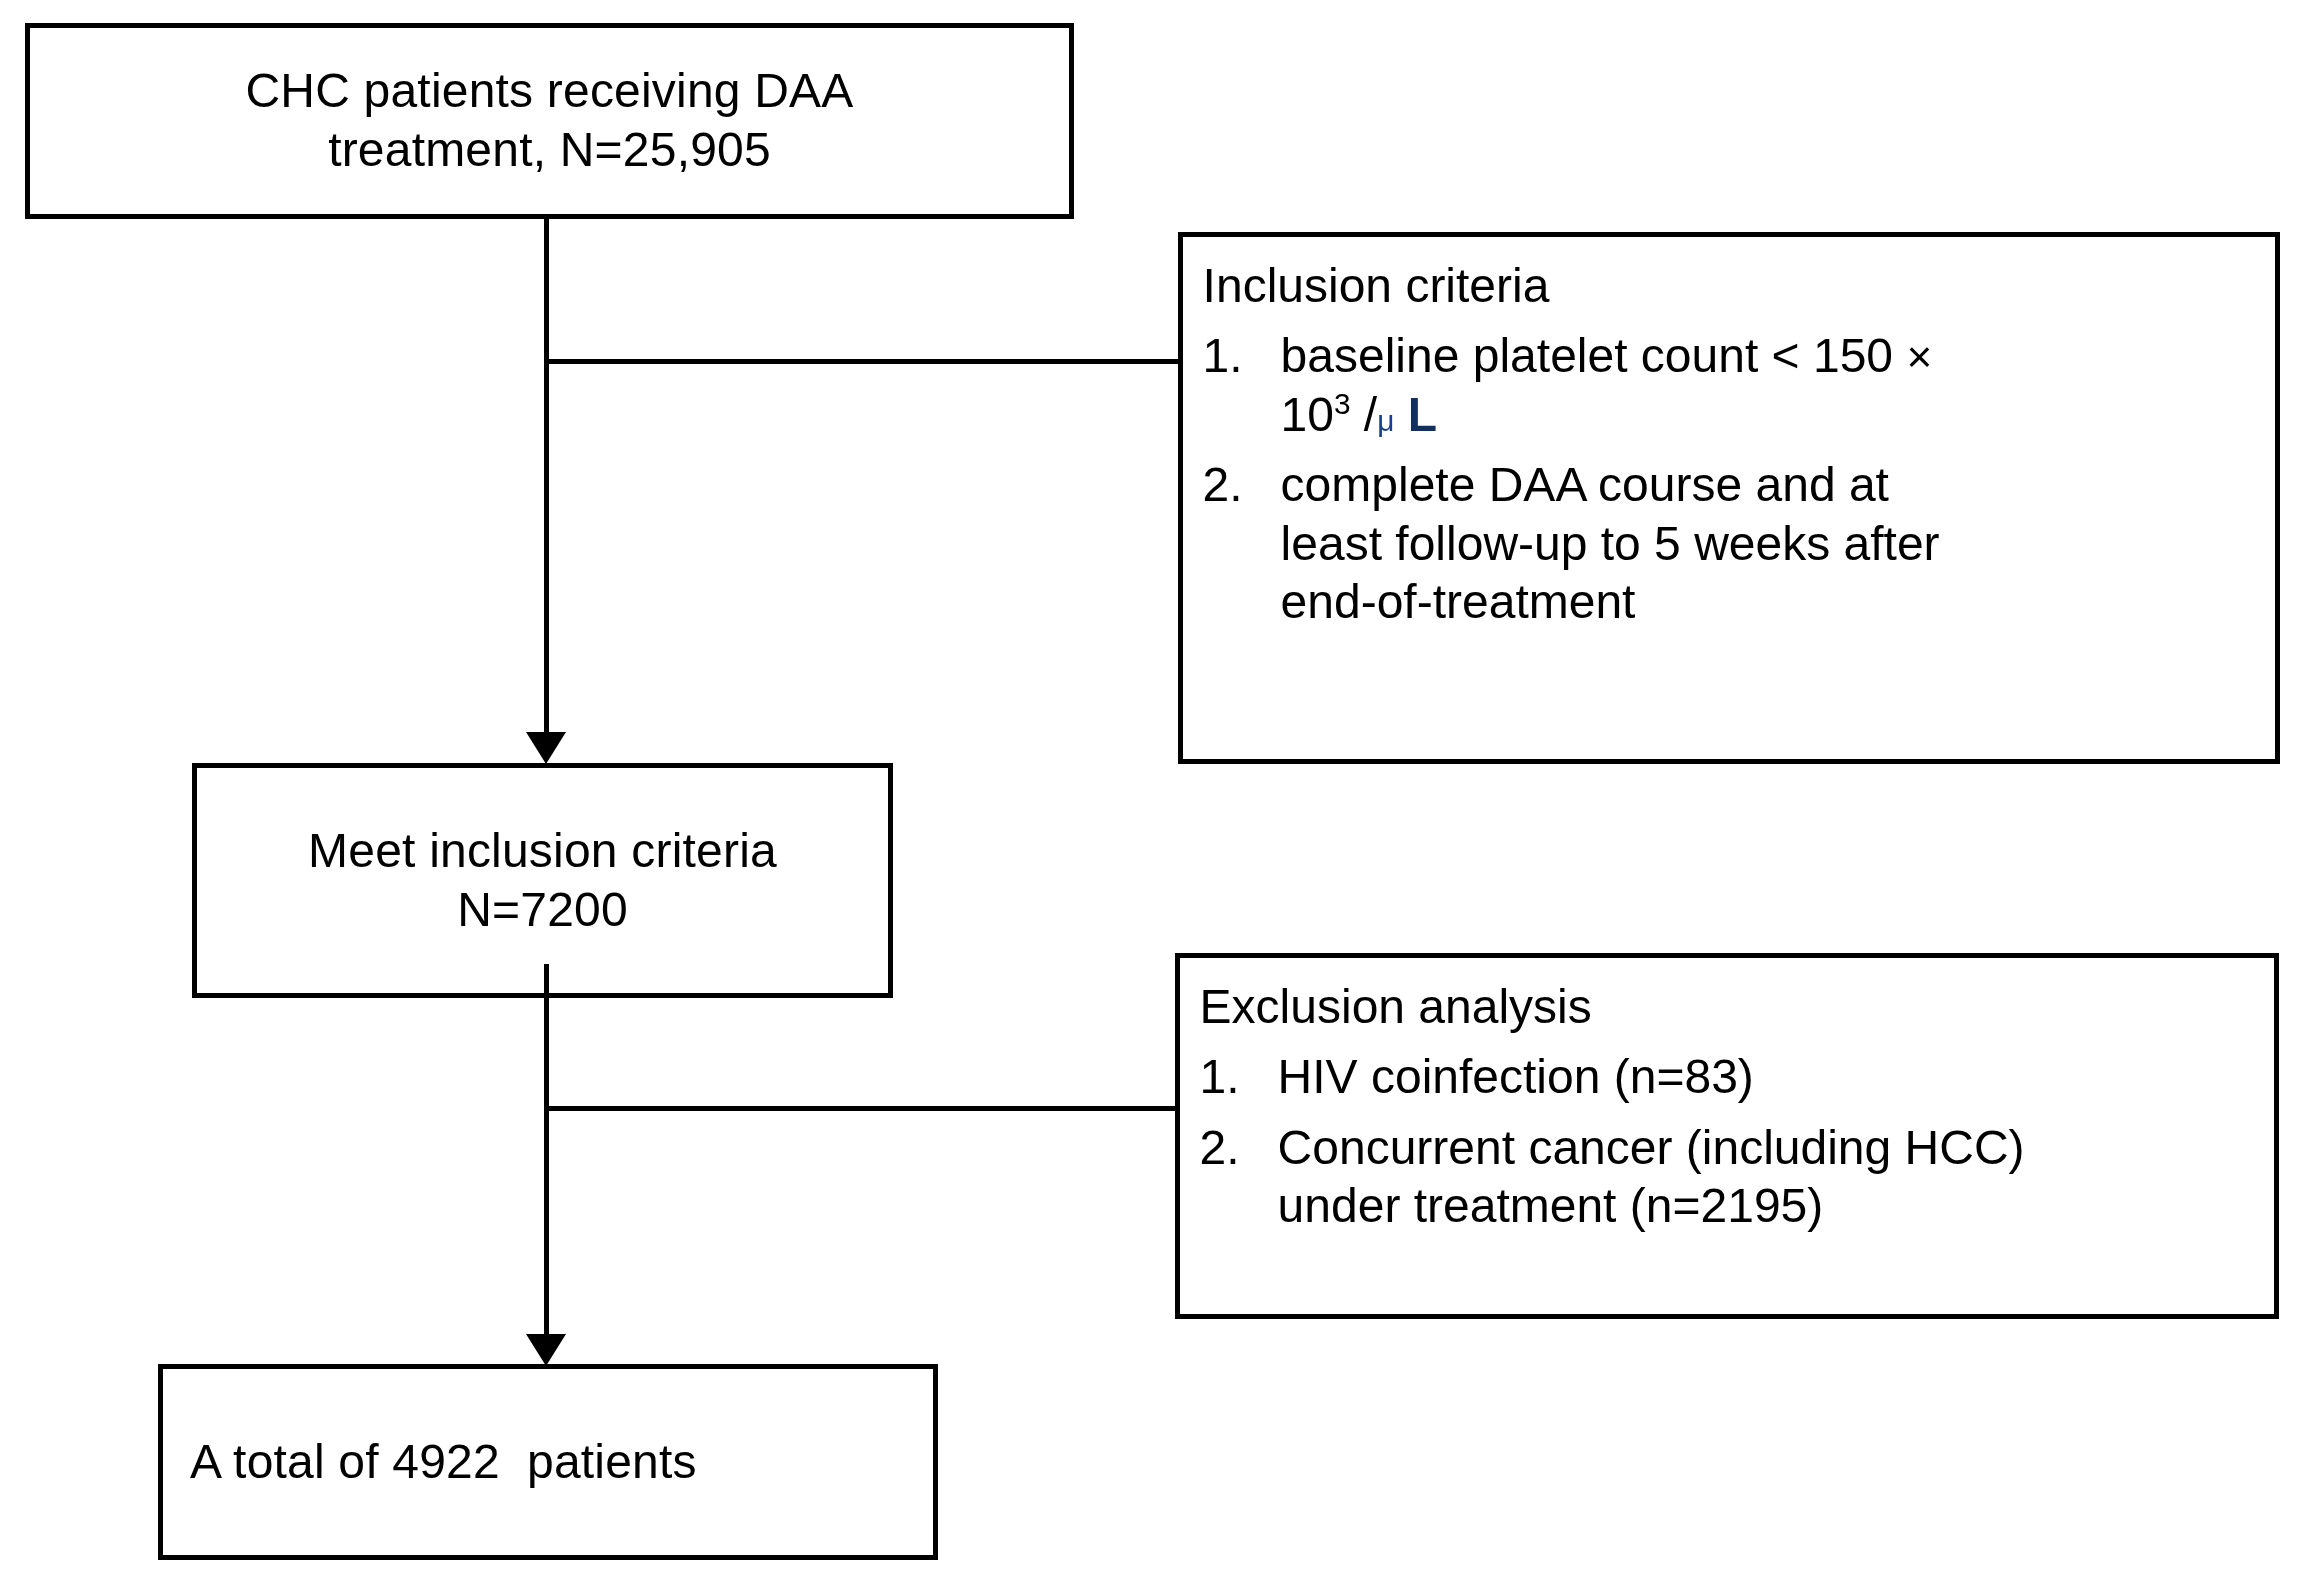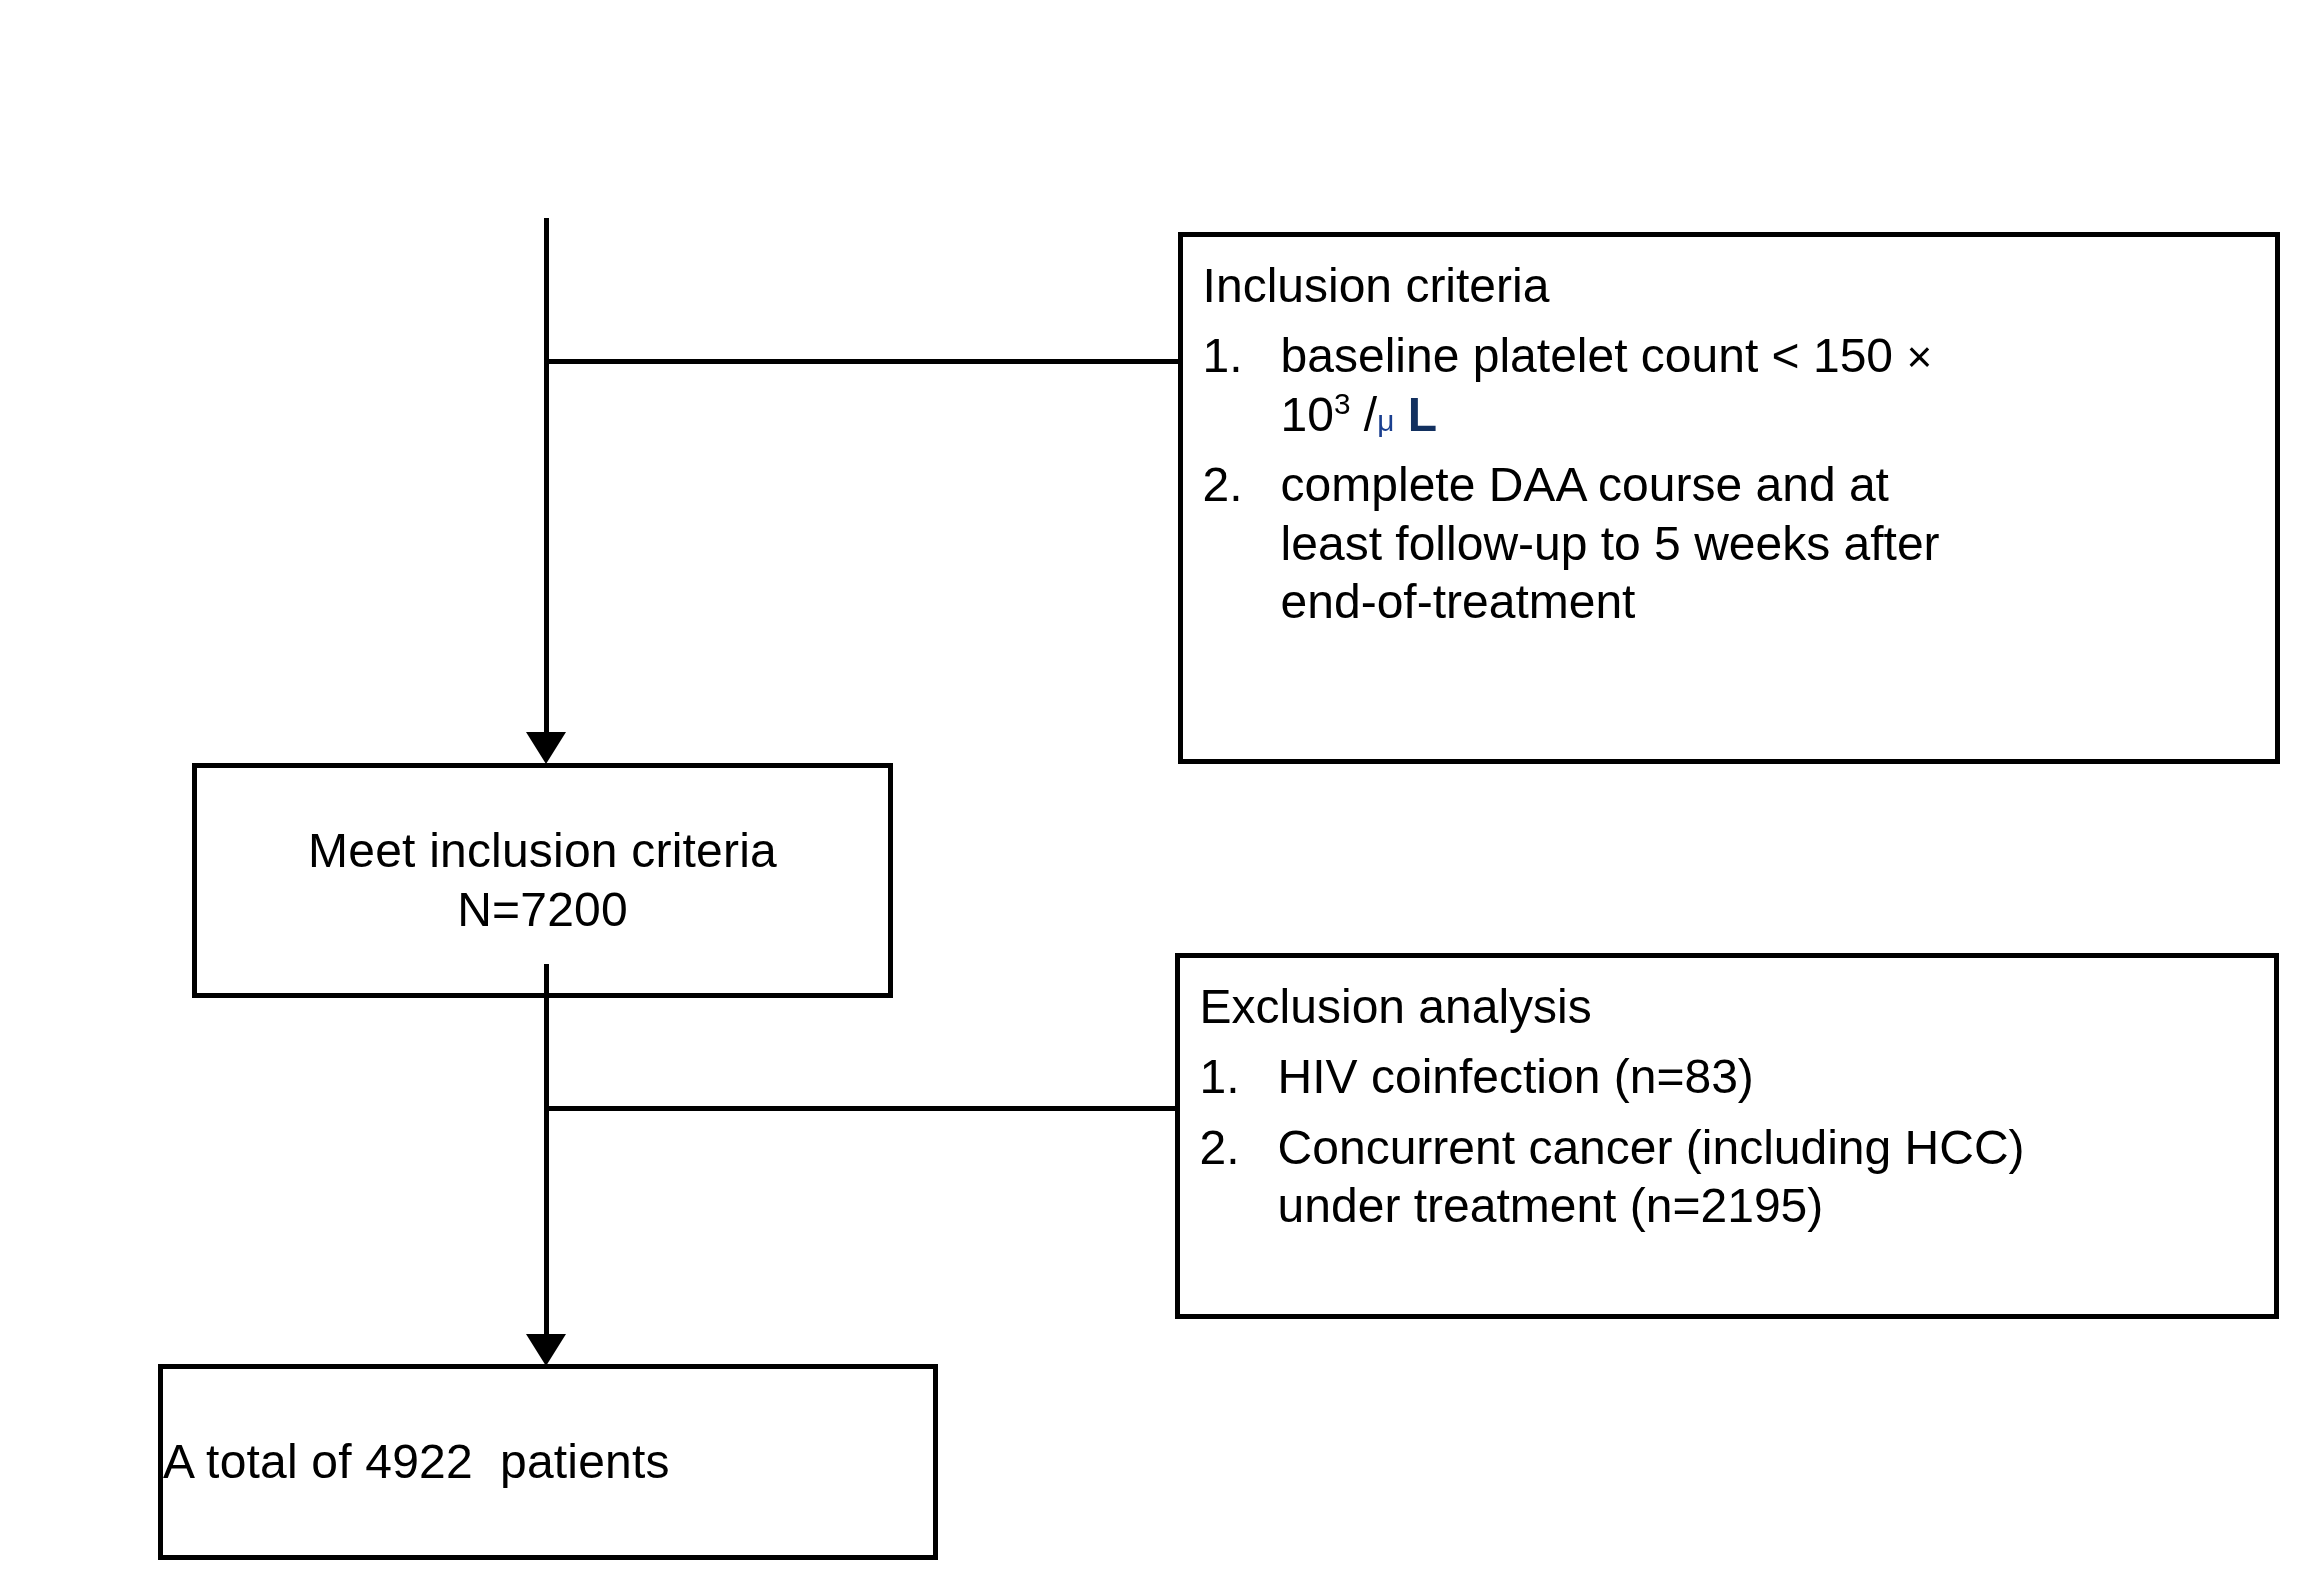--- a/index.html
+++ b/index.html
@@ -110,20 +110,24 @@
     border-left: 20.3px solid transparent;
     border-right: 20.3px solid transparent;
     border-top: 32px solid #000000;
   }
 </style>
 </head>
 <body>
 
 <div id="canvas">
 
+  <div class="flow-box centered" style="left:25px; top:22.6px; width:1049px; height:196px;">
+    <span class="box-line">CHC patients receiving DAA</span>
+    <span class="box-line">treatment, N=25,905</span>
+  </div>
 
   <div class="vline" style="left:544px; top:218px; height:527px;"></div>
   <div class="arrowhead" style="left:526px; top:732px;"></div>
   <div class="hline" style="left:544px; top:359px; width:637px;"></div>
 
   <div class="flow-box criteria-box" style="left:1178px; top:232px; width:1102px; height:532px;">
     <div class="criteria-title">Inclusion criteria</div>
     <ul class="criteria-list">
       <li class="criteria-item">
         <span class="criteria-num">1.</span>
@@ -155,18 +159,18 @@
         <span class="criteria-text">HIV coinfection (n=83)</span>
       </li>
       <li class="criteria-item">
         <span class="criteria-num">2.</span>
         <span class="criteria-text">Concurrent cancer (including HCC)
 under treatment (n=2195)</span>
       </li>
     </ul>
   </div>
 
-  <div class="flow-box" style="left:158px; top:1364px; width:780px; height:196px; ">
+  <div class="flow-box" style="left:158px; top:1364px; width:780px; height:196px; padding-left:27px;">
     <span class="box-line">A total of 4922  patients</span>
   </div>
 
 </div>
 
 
 </body></html>

